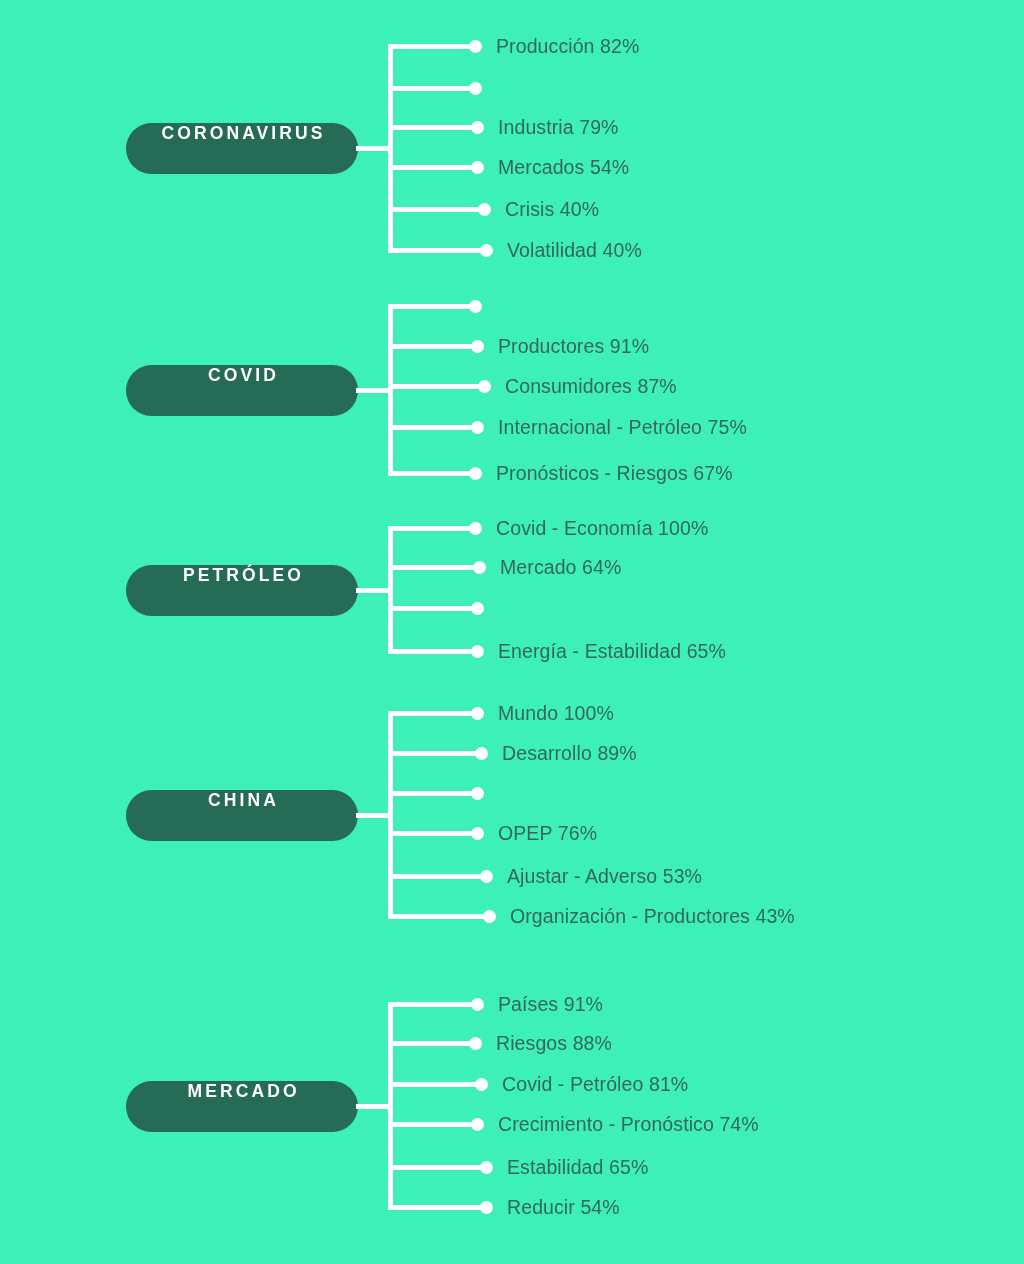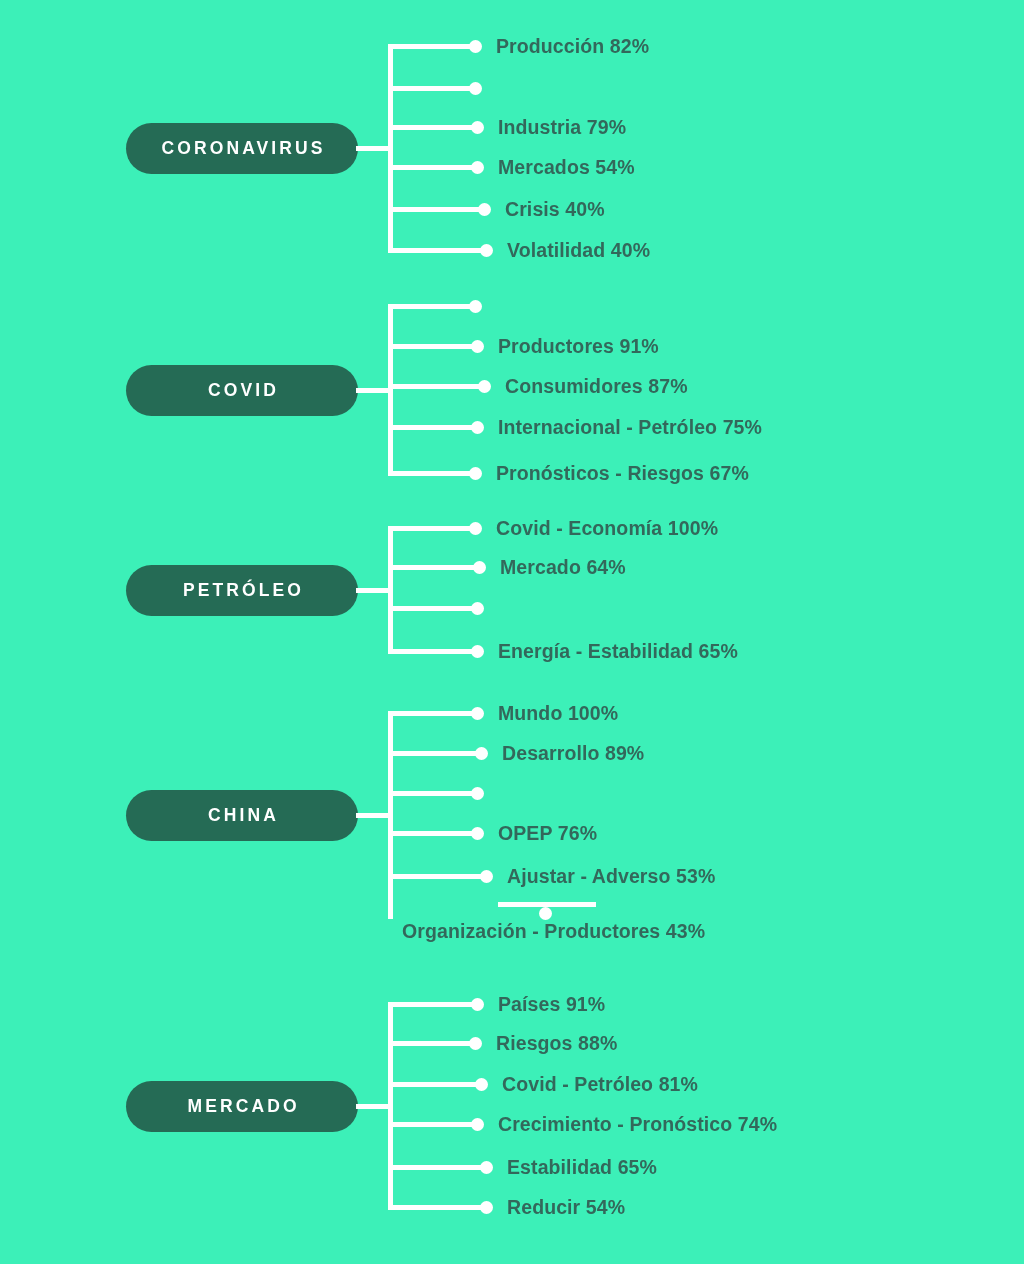--- a/index.html
+++ b/index.html
@@ -24,21 +24,20 @@
   }
   
   .node-pill {
     position: absolute;
     left: 126px;
     width: 232px;
     height: 51px;
     background: #256b55;
     border-radius: 26px;
     display: flex;
-    align-items: center;
     justify-content: center;
   }
   .node-label {
     color: #ffffff;
     font-size: 17.5px;
     font-weight: bold;
     letter-spacing: 3.1px;
     white-space: nowrap;
     text-indent: 3.1px;
   }
@@ -75,21 +74,21 @@
     width: 13px;
     height: 13px;
     border-radius: 50%;
     background: #ffffff;
     flex: 0 0 auto;
     margin-left: -3px;
   }
   .branch-text {
     color: #33685b;
     font-size: 19.5px;
-    font-weight: bold;
+    font-weight: normal;
     white-space: nowrap;
     margin-left: 14px;
     letter-spacing: 0.1px;
   }
 </style>
 </head>
 <body>
 
 <div id="mindmap">
     <div class="group" style="top: 0px;">
@@ -208,21 +207,21 @@
       <div class="branch" style="top: 819px;">
         <div class="branch-line" style="width: 86px;"></div>
         <div class="branch-dot"></div>
         <span class="branch-text">OPEP 76%</span>
       </div>
       <div class="branch" style="top: 862px;">
         <div class="branch-line" style="width: 95px;"></div>
         <div class="branch-dot"></div>
         <span class="branch-text">Ajustar - Adverso 53%</span>
       </div>
-      <div class="branch" style="top: 902px; flex-direction: column;">
+      <div class="branch" style="top: 902px;">
         <div class="branch-line" style="width: 98px;"></div>
         <div class="branch-dot"></div>
         <span class="branch-text">Organización - Productores 43%</span>
       </div>
     </div>
     <div class="group" style="top: 0px;">
       <div class="trunk" style="top: 1002px; height: 208px;"></div>
       <div class="node-pill" style="top: 1080.5px;">
         <span class="node-label">MERCADO</span>
       </div>

